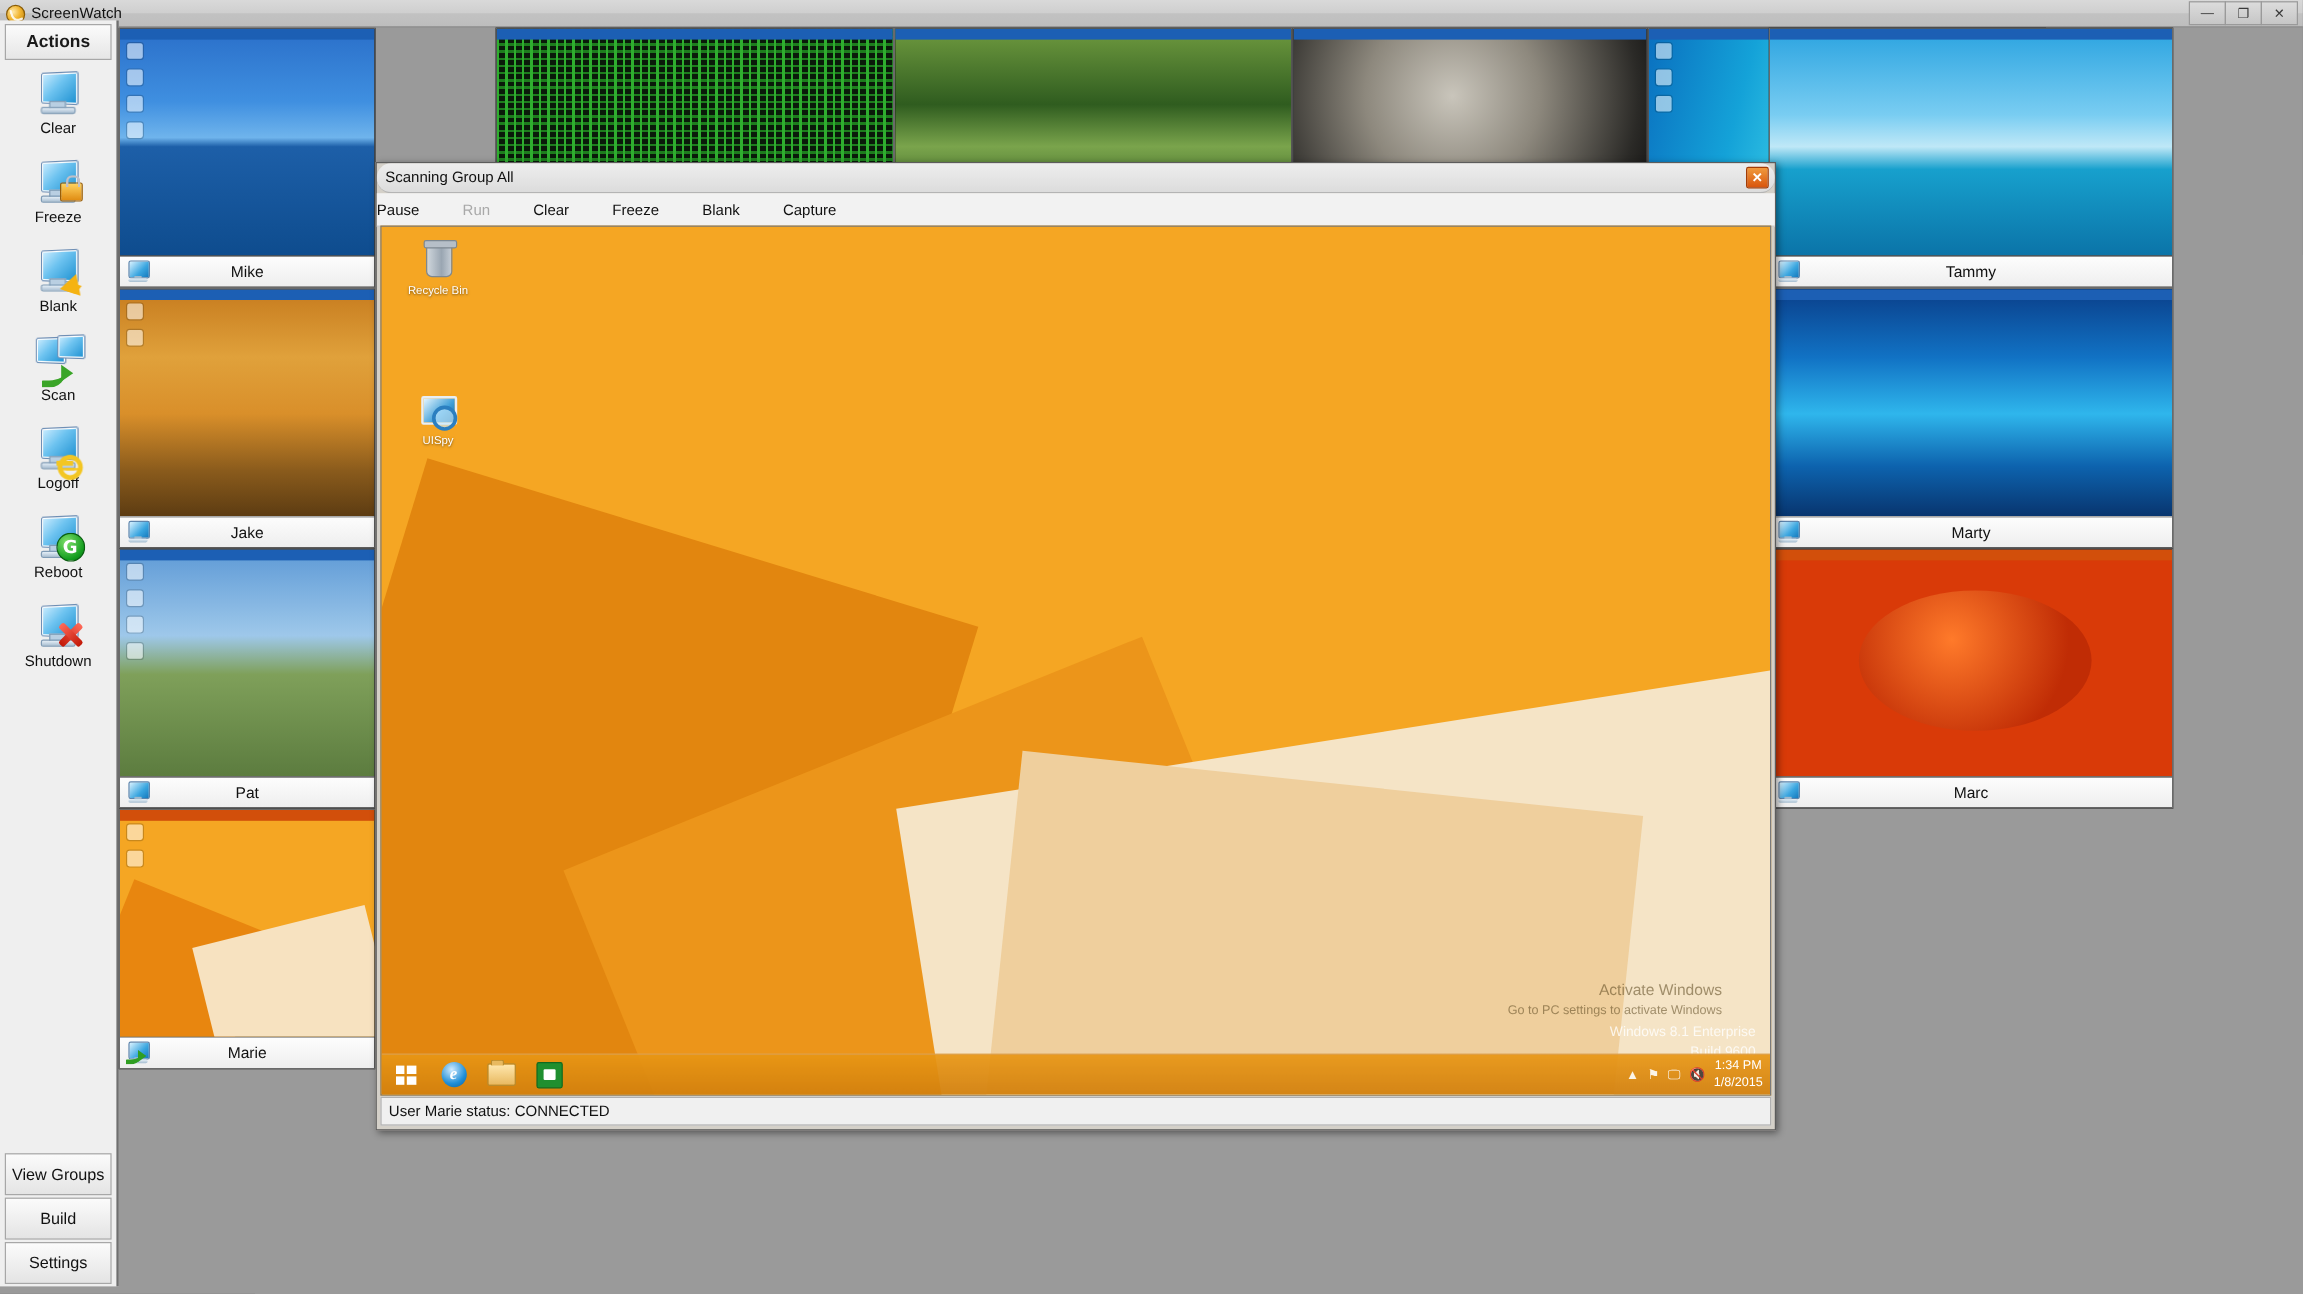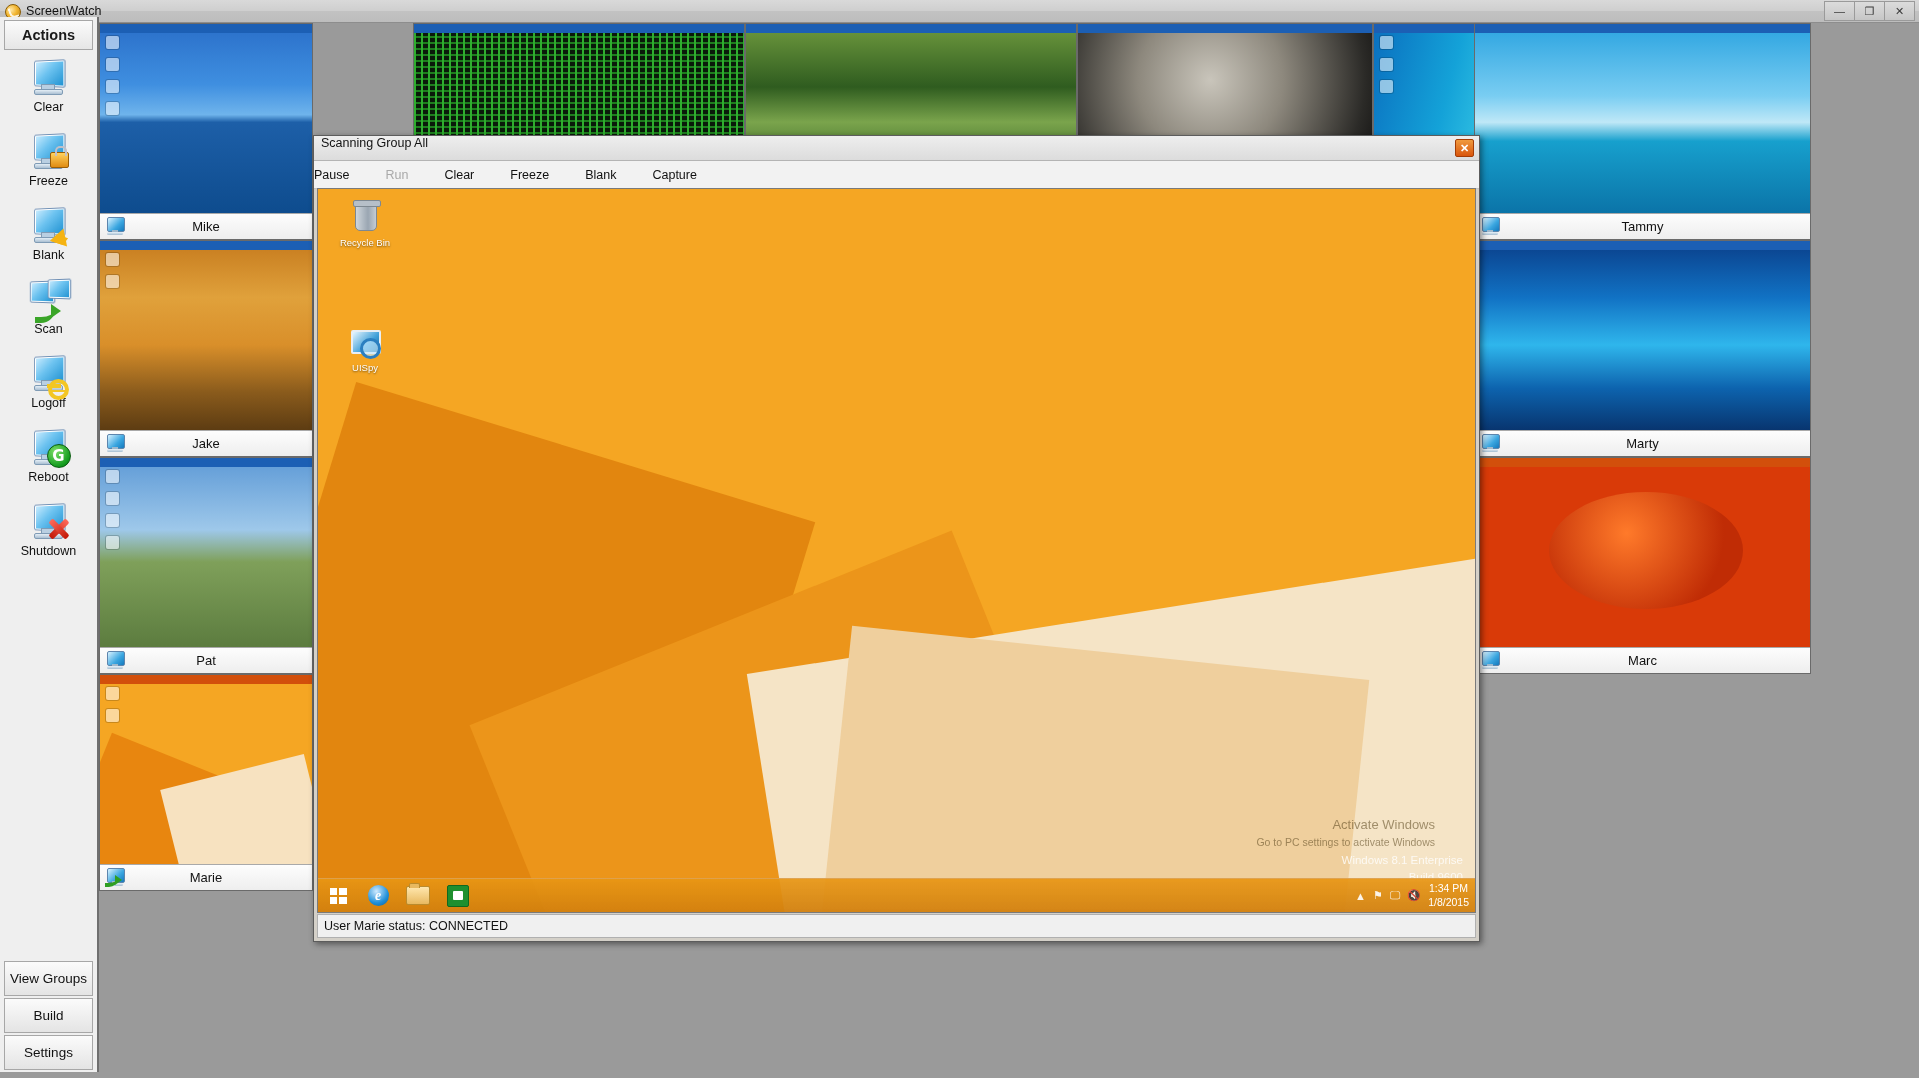--- a/index.html
+++ b/index.html
@@ -167,21 +167,21 @@
   .dicon{width:13px;height:13px;border-radius:2px;background:rgba(255,255,255,.55);
     box-shadow:0 0 0 1px rgba(0,0,0,.18);}
 
   
   .scanwin{
     position:absolute;left:313px;top:135px;width:1165px;height:805px;
     background:#d4d0c8;border:1px solid #5c5c5c;
     box-shadow:2px 2px 6px rgba(0,0,0,.45);
   }
   .sw-title{height:24px;background:linear-gradient(to bottom,#eeeeee,#dcdcdc);
-    border-bottom:1px solid #b4b4b4;display:flex;position:relative;}
+    border-bottom:1px solid #b4b4b4;display:flex;align-items:center;position:relative;border-radius:12px;}
   .sw-title .t{font-size:12.5px;color:#111;margin-left:7px;}
   .sw-close{position:absolute;right:5px;top:3px;width:17px;height:16px;
     background:linear-gradient(to bottom,#f09a3e,#d9550c);border:1px solid #a33c05;border-radius:2px;
     display:flex;align-items:center;justify-content:center;color:#fff;font-size:11px;font-weight:bold;}
   .sw-menu{height:27px;background:#f2f2f2;border-bottom:1px solid #c4c4c4;
     display:flex;align-items:center;gap:36px;}
   .mi{font-size:12.5px;color:#111;}
   .mi.dis{color:#a9a9a9;}
   .sw-body{position:absolute;left:3px;top:52px;right:3px;bottom:28px;
     background:#f5a623;overflow:hidden;border:1px solid #7a7a7a;}

